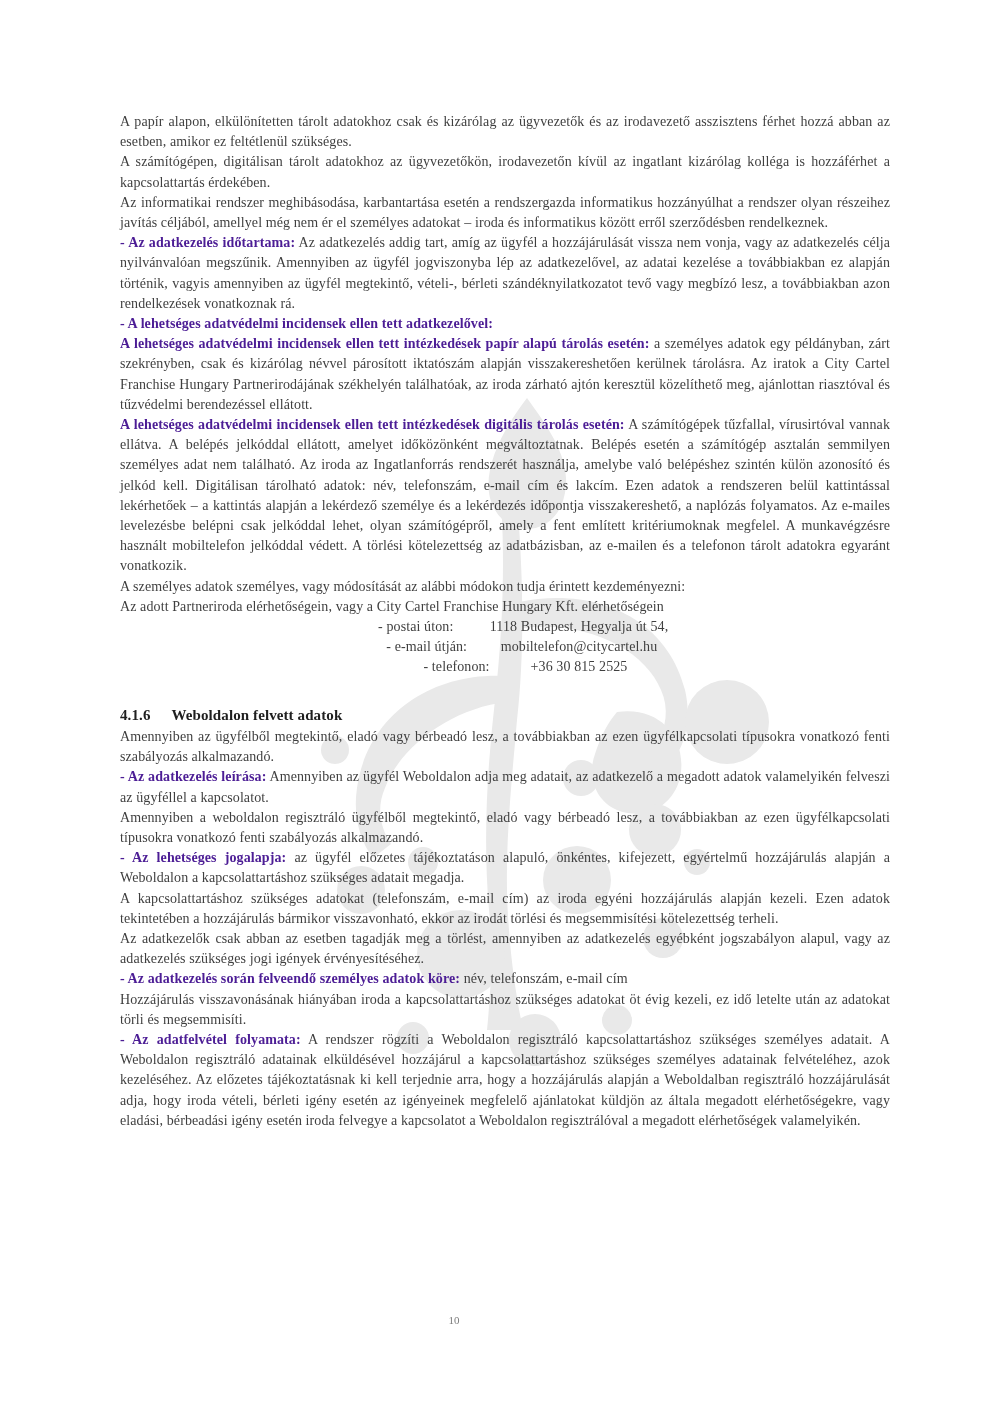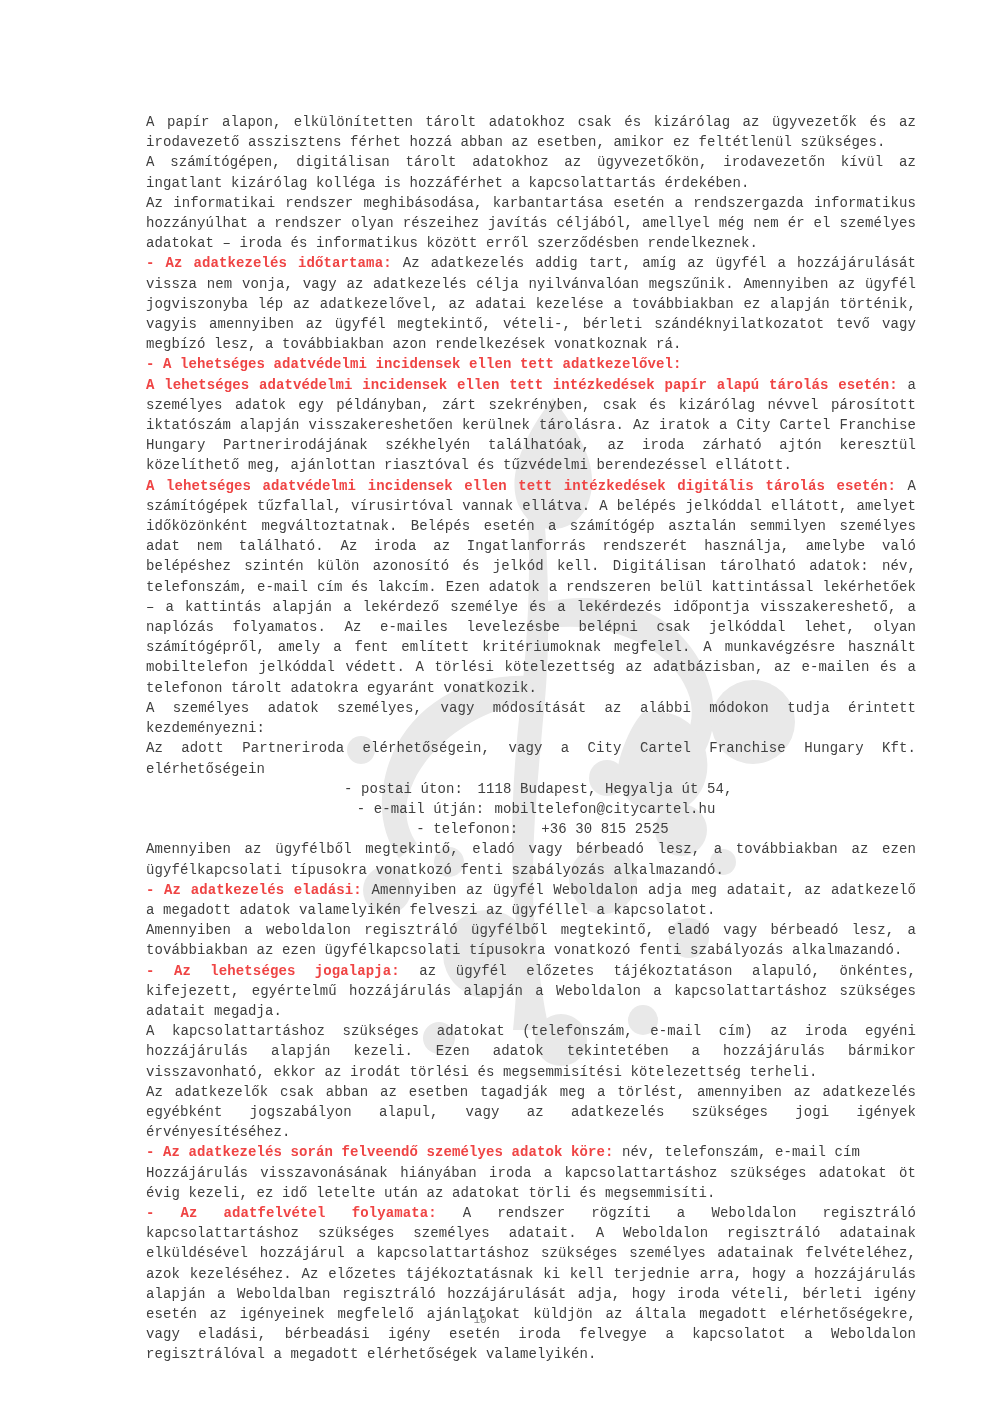--- a/index.html
+++ b/index.html
@@ -1,23 +1,22 @@
 <!DOCTYPE html>
 <html lang="hu"><head>
 <meta charset="utf-8">
 <style>
   html,body { margin:0; padding:0; background:#ffffff; }
   .page {
     position:relative;
     width:908px;
     height:1414px;
     background:#ffffff;
-    font-family:Liberation Mono, monospace;
+    font-family:Liberation Serif, serif;
     overflow:hidden;
-    margin-left:26px;
   }
   .watermark {
     position:absolute;
     left:265px;
     top:390px;
     width:580px;
     height:730px;
     z-index:0;
     pointer-events:none;
   }
@@ -27,21 +26,21 @@
     top:112px;
     width:770px;
     z-index:1;
     color:#3f3f3f;
     font-size:14px;
     line-height:20.2px;
     text-align:justify;
     letter-spacing:0.1px;
   }
   p.para { margin:0; }
-  p.para b { color:#ef4444; }
+  p.para b { color:#4c1d95; }
   .section-heading {
     margin-top:27px;
     margin-bottom:2px;
     text-align:left;
     font-weight:bold;
     font-size:15px;
     color:#1f1f1f;
   }
   .section-number { display:inline-block; margin-right:21px; }
   .contact-row { text-align:center; }
@@ -104,23 +103,26 @@
     <div class="contact-row">
       <span class="contact-label">- postai úton:</span><span>1118 Budapest, Hegyalja út 54,</span>
     </div>
     <div class="contact-row">
       <span class="contact-label">- e-mail útján:</span><span>mobiltelefon@citycartel.hu</span>
     </div>
     <div class="contact-row">
       <span class="contact-label">- telefonon:</span><span>+36 30 815 2525</span>
     </div>
 
+    <div class="section-heading">
+      <span class="section-number">4.1.6</span><span>Weboldalon felvett adatok</span>
+    </div>
 
     <p class="para"><b></b><span>Amennyiben az ügyfélből megtekintő, eladó vagy bérbeadó lesz, a továbbiakban az ezen ügyfélkapcsolati típusokra vonatkozó fenti szabályozás alkalmazandó.</span></p>
-    <p class="para"><b>- Az adatkezelés eladási:</b><span> Amennyiben az ügyfél Weboldalon adja meg adatait, az adatkezelő a megadott adatok valamelyikén felveszi az ügyféllel a kapcsolatot.</span></p>
+    <p class="para"><b>- Az adatkezelés leírása:</b><span> Amennyiben az ügyfél Weboldalon adja meg adatait, az adatkezelő a megadott adatok valamelyikén felveszi az ügyféllel a kapcsolatot.</span></p>
     <p class="para"><b></b><span>Amennyiben a weboldalon regisztráló ügyfélből megtekintő, eladó vagy bérbeadó lesz, a továbbiakban az ezen ügyfélkapcsolati típusokra vonatkozó fenti szabályozás alkalmazandó.</span></p>
     <p class="para"><b>- Az lehetséges jogalapja:</b><span> az ügyfél előzetes tájékoztatáson alapuló, önkéntes, kifejezett, egyértelmű hozzájárulás alapján a Weboldalon a kapcsolattartáshoz szükséges adatait megadja.</span></p>
     <p class="para"><b></b><span>A kapcsolattartáshoz szükséges adatokat (telefonszám, e-mail cím) az iroda egyéni hozzájárulás alapján kezeli. Ezen adatok tekintetében a hozzájárulás bármikor visszavonható, ekkor az irodát törlési és megsemmisítési kötelezettség terheli.</span></p>
     <p class="para"><b></b><span>Az adatkezelők csak abban az esetben tagadják meg a törlést, amennyiben az adatkezelés egyébként jogszabályon alapul, vagy az adatkezelés szükséges jogi igények érvényesítéséhez.</span></p>
     <p class="para"><b>- Az adatkezelés során felveendő személyes adatok köre:</b><span> név, telefonszám, e-mail cím</span></p>
     <p class="para"><b></b><span>Hozzájárulás visszavonásának hiányában iroda a kapcsolattartáshoz szükséges adatokat öt évig kezeli, ez idő letelte után az adatokat törli és megsemmisíti.</span></p>
     <p class="para"><b>- Az adatfelvétel folyamata:</b><span> A rendszer rögzíti a Weboldalon regisztráló kapcsolattartáshoz szükséges személyes adatait. A Weboldalon regisztráló adatainak elküldésével hozzájárul a kapcsolattartáshoz szükséges személyes adatainak felvételéhez, azok kezeléséhez. Az előzetes tájékoztatásnak ki kell terjednie arra, hogy a hozzájárulás alapján a Weboldalban regisztráló hozzájárulását adja, hogy iroda vételi, bérleti igény esetén az igényeinek megfelelő ajánlatokat küldjön az általa megadott elérhetőségekre, vagy eladási, bérbeadási igény esetén iroda felvegye a kapcsolatot a Weboldalon regisztrálóval a megadott elérhetőségek valamelyikén.</span></p>
   </div>
 
   <div class="page-number">10</div>

